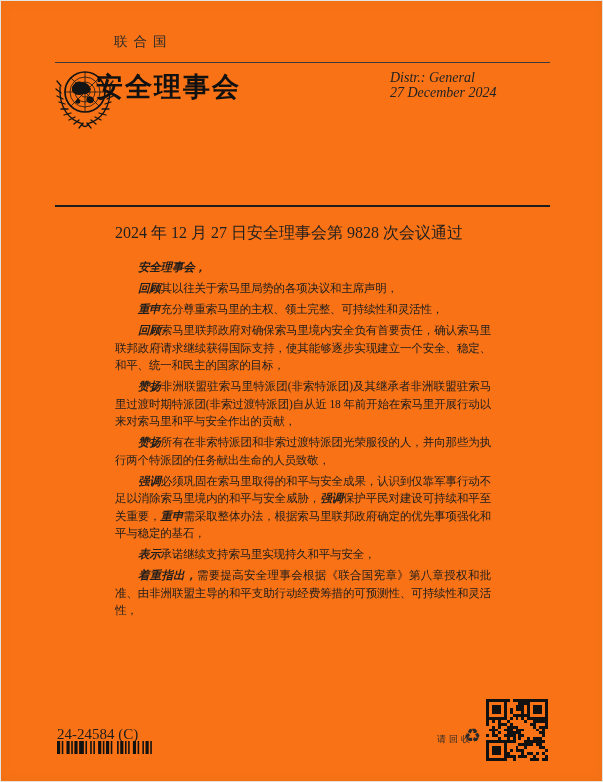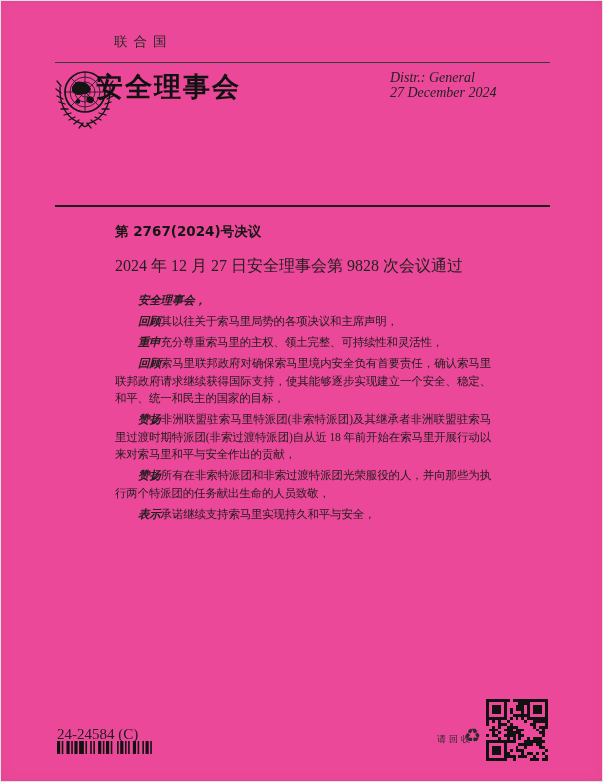--- a/index.html
+++ b/index.html
@@ -1,17 +1,17 @@
 <!DOCTYPE html>
 <html><head>
 <meta charset="utf-8">
 <style>
   html,body{margin:0;padding:0;background:#e9e9e7;}
   .page{
-    position:relative;width:603px;height:782px;background:#ec4899;
+    position:relative;width:603px;height:782px;background:#f97316;
     font-family:"Liberation Serif","DejaVu Serif",serif;color:#1f1f1f;
     box-shadow:inset 0 0 0 1px #e4e4e1, inset 0 0 14px rgba(0,0,0,.05);
     overflow:hidden;
   }
   
   .cn-label{
     position:absolute;left:114px;top:33px;
     font-size:13.5px;letter-spacing:6px;color:#2a2a2a;
   }
   .doc-symbol{
@@ -103,30 +103,31 @@
   <h1 class="org-title">安全理事会</h1>
 
   <div class="distr-block">
     <div>Distr.: General</div>
     <div>27 December 2024</div>
   </div>
 
   <div class="rule-thick"></div>
 
   <div class="content">
-    <h2 class="res-title">第 2767(2024)号决议</h2>
     <p class="adoption">2024 年 12 月 27 日安全理事会第 9828 次会议通过</p>
     <div class="body-paras">
         <p><span class="lead">安全理事会，</span></p>
         <p><span class="lead">回顾</span><span>其以往关于索马里局势的各项决议和主席声明，</span></p>
         <p><span class="lead">重申</span><span>充分尊重索马里的主权、领土完整、可持续性和灵活性，</span></p>
         <p><span class="lead">回顾</span><span>索马里联邦政府对确保索马里境内安全负有首要责任，确认索马里联邦政府请求继续获得国际支持，使其能够逐步实现建立一个安全、稳定、和平、统一和民主的国家的目标，</span></p>
         <p><span class="lead">赞扬</span><span>非洲联盟驻索马里特派团(非索特派团)及其继承者非洲联盟驻索马里过渡时期特派团(非索过渡特派团)自从近 18 年前开始在索马里开展行动以来对索马里和平与安全作出的贡献，</span></p>
         <p><span class="lead">赞扬</span><span>所有在非索特派团和非索过渡特派团光荣服役的人，并向那些为执行两个特派团的任务献出生命的人员致敬，</span></p>
+        <p><span class="lead">强调</span><span>必须巩固在索马里取得的和平与安全成果，认识到仅靠军事行动不足以消除索马里境内的和平与安全威胁，</span><span class="lead">强调</span><span>保护平民对建设可持续和平至关重要，</span><span class="lead">重申</span><span>需采取整体办法，根据索马里联邦政府确定的优先事项强化和平与稳定的基石，</span></p>
         <p><span class="lead">表示</span><span>承诺继续支持索马里实现持久和平与安全，</span></p>
+        <p><span class="lead">着重指出，</span><span>需要提高安全理事会根据《联合国宪章》第八章授权和批准、由非洲联盟主导的和平支助行动经费筹措的可预测性、可持续性和灵活性，</span></p>
       </div>
   </div>
 
   <div class="job-number">24-24584 (C)</div>
   <svg class="barcode" width="98" height="13">
       <rect x="0.00" y="0" width="3.16" height="13" fill="#111"></rect>
       <rect x="4.74" y="0" width="1.58" height="13" fill="#111"></rect>
       <rect x="9.48" y="0" width="3.16" height="13" fill="#111"></rect>
       <rect x="14.23" y="0" width="1.58" height="13" fill="#111"></rect>
       <rect x="17.39" y="0" width="3.16" height="13" fill="#111"></rect>

